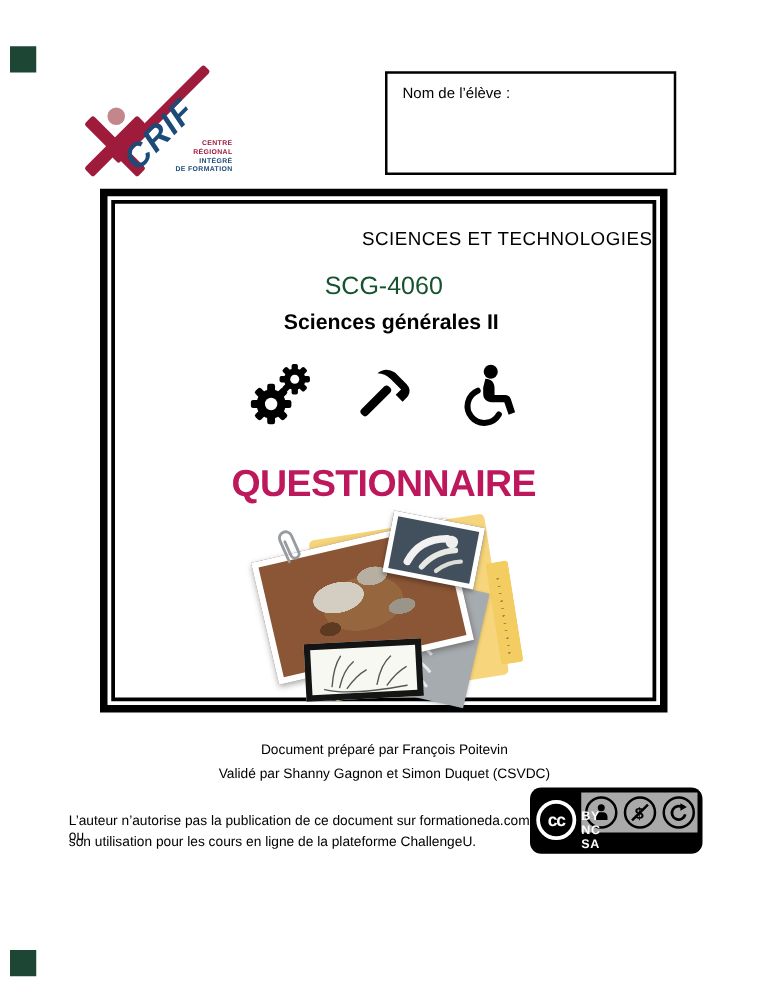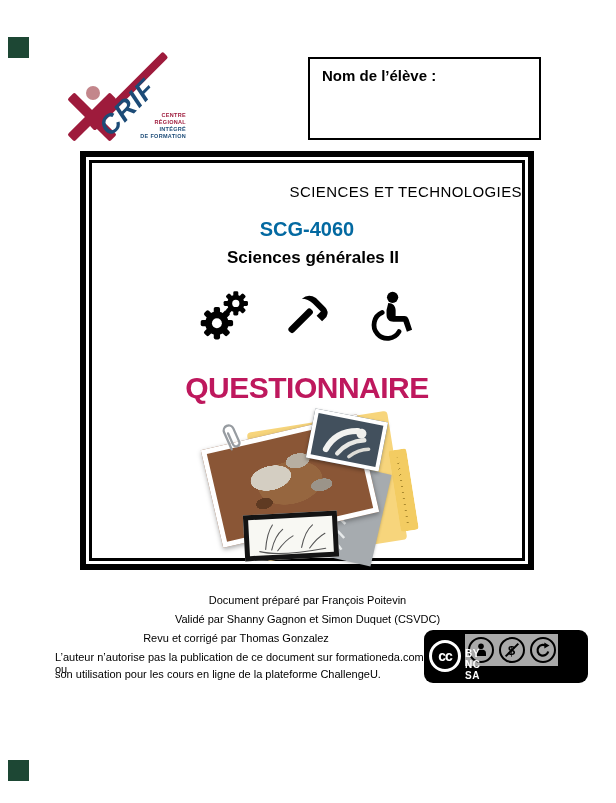--- a/index.html
+++ b/index.html
@@ -20,27 +20,27 @@
   .crif .xb { width:60px; height:10px; left:2px; top:56px; transform:rotate(45deg); }
   .crif .head { position:absolute; left:26px; top:30px; width:14px; height:14px; border-radius:50%; background:#c3868b; }
   .crif .acr { position:absolute; left:44px; top:60px; transform:rotate(-45deg); transform-origin:left center;
                font-size:27px; font-weight:700; font-style:italic; color:#1c4b77; letter-spacing:1px; }
   .crif .tag { position:absolute; right:0; top:56px; width:62px; text-align:right; font-size:5.5px; font-weight:700; line-height:7px; letter-spacing:.3px; }
   .crif .tag .red { color:#9e1b3c; }
   .crif .tag .blue { color:#1c4b77; }
 
   
   .name-box { position:absolute; left:308px; top:57px; width:233px; height:83px; border:2px solid #000; background:#fff; }
-  .name-box .lbl { display:block; padding:8px 0 0 12px; font-size:15px; font-weight:700; color:#000; }
+  .name-box .lbl { display:block; padding:8px 0 0 12px; font-size:12px; font-weight:400; color:#000; }
 
   
   .cover-box { position:absolute; left:80px; top:151px; width:454px; height:419px; border:6px solid #000; background:#fff; }
   .cover-box .inner { position:absolute; inset:3px; border:3px solid #000; }
   .subject { position:absolute; top:20px; left:0; right:0; text-align:right; font-size:15px; font-weight:400; letter-spacing:.4px; color:#000; }
-  .code { position:absolute; top:55px; left:0; right:0; text-align:center; font-size:20px; font-weight:700; color:#0369a1; }
+  .code { position:absolute; top:55px; left:0; right:0; text-align:center; font-size:20px; font-weight:400; color:#14532d; }
   .course { position:absolute; top:85px; left:12px; right:0; text-align:center; font-size:17px; font-weight:700; color:#000; }
   .icons-row { position:absolute; top:126px; left:0; right:0; display:flex; justify-content:center; align-items:center; gap:30px; }
   .icons-row svg { display:block; }
   .qtitle { position:absolute; top:208px; left:0; right:0; text-align:center; font-size:30px; font-weight:700; letter-spacing:-.5px; color:#be185d; }
 
   
   .collage { position:absolute; left:112px; top:252px; width:232px; height:146px; }
   .collage > div { position:absolute; }
   .folder { left:52px; top:6px; width:142px; height:130px; background:#f7d57c; border-radius:4px; transform:rotate(-9deg); z-index:1; }
   .folder .tab { position:absolute; right:-13px; top:40px; width:18px; height:82px; background:#f3cc62; border-radius:3px;
@@ -62,21 +62,21 @@
   
   .credit { position:absolute; left:55px; width:505px; text-align:center; font-size:11px; color:#000; }
   .credit.l1 { top:594px; }
   .credit.l2 { top:613px; }
   .credit.l3 { top:632px; width:362px; }
   .notice { position:absolute; left:55px; width:380px; text-align:left; font-size:11px; color:#000; }
   .notice.n1 { top:651px; }
   .notice.n2 { top:668px; }
 
   
-  .cc-badge { position:absolute; left:424px; top:630px; width:164px; height:53px; background:#000; border-radius:9px; }
+  .cc-badge { position:absolute; left:424px; top:630px; width:138px; height:53px; background:#000; border-radius:9px; }
   .cc-circle { position:absolute; left:5px; top:10px; width:32px; height:32px; border:3px solid #fff; border-radius:50%;
                display:flex; align-items:center; justify-content:center; color:#fff; font-weight:700; font-size:14px; letter-spacing:-1px; }
   .cc-gray { position:absolute; left:41px; top:4px; width:93px; height:32px; background:#a9a9a9; display:flex; justify-content:space-around; align-items:center; }
   .cc-ic { width:26px; height:26px; border-radius:50%; border:2.5px solid #000; background:#a9a9a9; display:flex; align-items:center; justify-content:center; position:relative; }
   .cc-ic .dollar { font-size:13px; font-weight:700; color:#000; }
   .cc-ic .slash { position:absolute; width:18px; height:2px; background:#000; transform:rotate(-45deg); }
   .cc-labels { position:absolute; left:41px; bottom:2px; width:93px; display:flex; justify-content:space-between;flex-direction:column; }
   .cc-labels span { color:#fff; font-size:10px; font-weight:700; letter-spacing:.5px; }
 </style>
 </head>
@@ -200,21 +200,20 @@
           <svg width="26" height="34" viewBox="0 0 26 34">
             <path d="M8 27 V8.5 a5 5 0 0 1 10 0 V23 a3.4 3.4 0 0 1 -6.8 0 V11" fill="none" stroke="#979ca1" stroke-width="2.3" stroke-linecap="round"></path>
           </svg>
         </div>
       </div>
     </div>
   </div>
 
   <div class="credit l1">Document préparé par François Poitevin</div>
   <div class="credit l2">Validé par Shanny Gagnon et Simon Duquet (CSVDC)</div>
-  <div class="credit l3">Revu et corrigé par Thomas Gonzalez</div>
   <div class="notice n1">L’auteur n’autorise pas la publication de ce document sur formationeda.com ou</div>
   <div class="notice n2">son utilisation pour les cours en ligne de la plateforme ChallengeU.</div>
 
   <div class="cc-badge">
     <div class="cc-circle">cc</div>
     <div class="cc-gray">
       <div class="cc-ic">
         <svg width="16" height="16" viewBox="0 0 16 16" fill="#000">
           <circle cx="8" cy="4.2" r="2.8"></circle>
           <path d="M3 14 v-2.6 a3.6 3.6 0 0 1 3.6 -3.6 h2.8 a3.6 3.6 0 0 1 3.6 3.6 V14 Z"></path>

